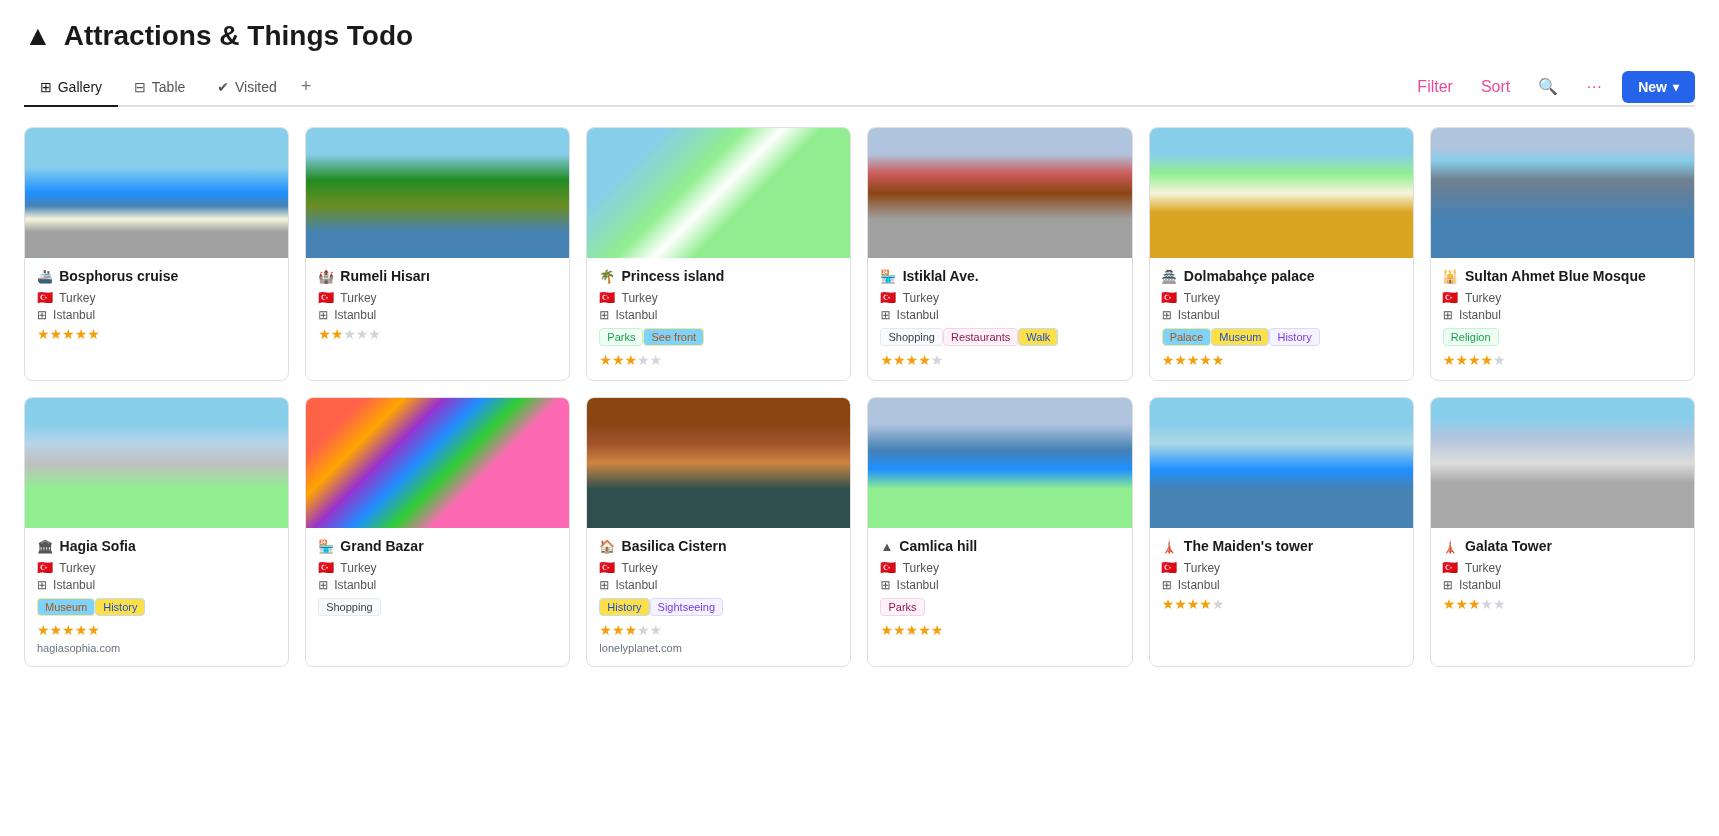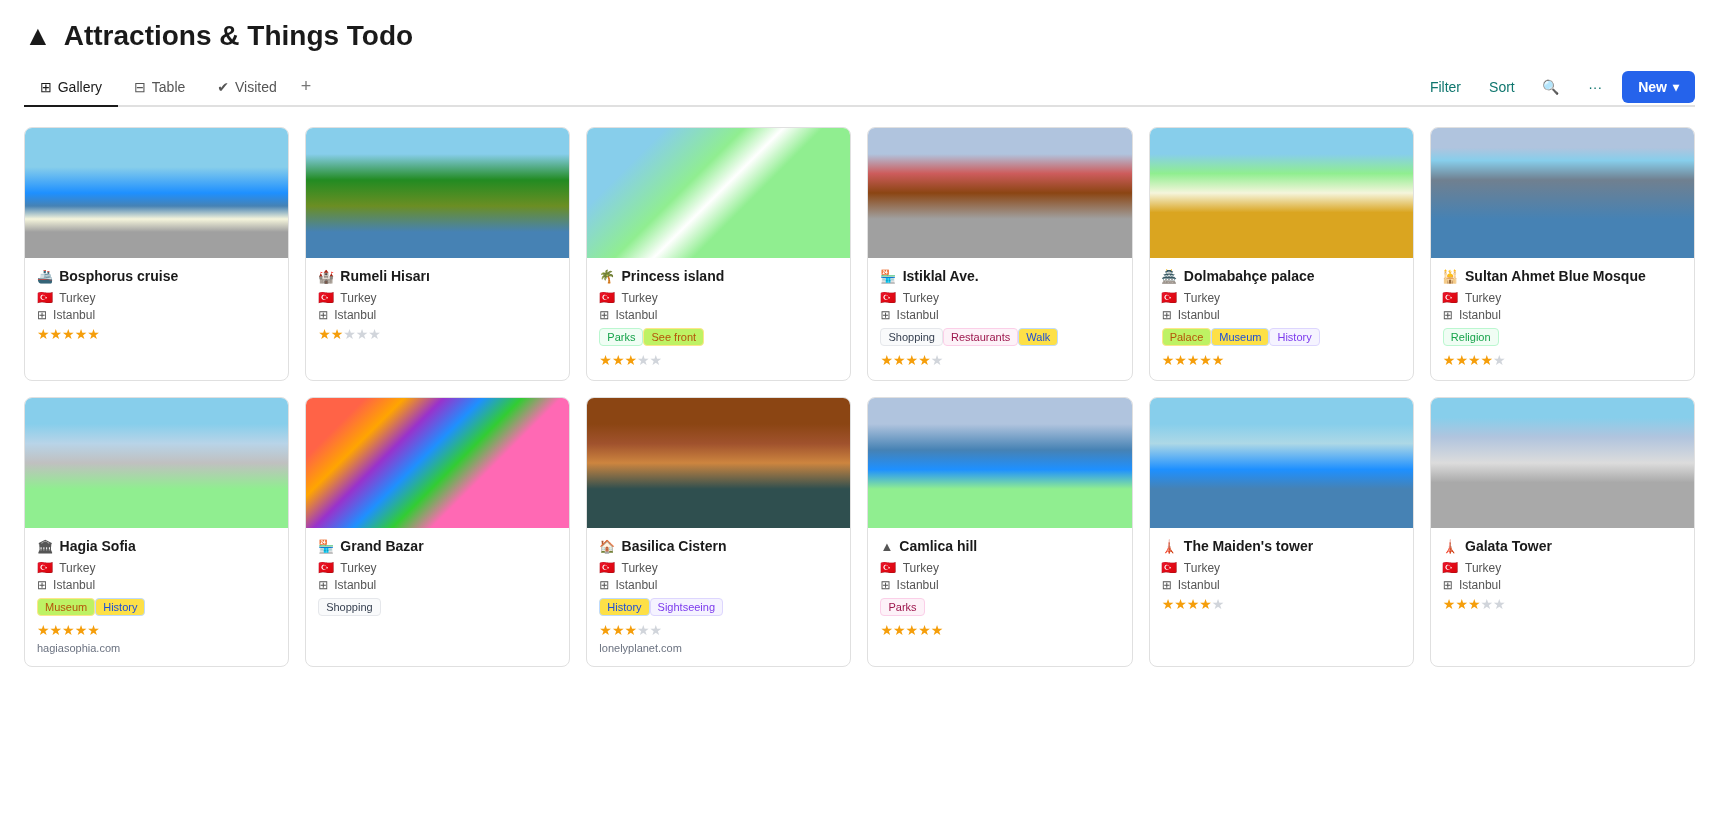--- a/index.html
+++ b/index.html
@@ -12,38 +12,38 @@
     .mountain-icon { font-size: 28px; }
     
     .toolbar { display: flex; align-items: center; border-bottom: 2px solid #e0e0e0; padding-bottom: 0; margin-bottom: 20px; }
     .tabs { display: flex; align-items: center; gap: 0; flex: 1; }
     .tab { display: flex; align-items: center; gap: 6px; padding: 10px 16px; cursor: pointer; font-size: 14px; color: #555; border-bottom: 2px solid transparent; margin-bottom: -2px; }
     .tab.active { color: #1a1a1a; border-bottom: 2px solid #1a1a1a; font-weight: 500; }
     .tab-icon { font-size: 14px; }
     .add-tab { font-size: 18px; color: #777; cursor: pointer; padding: 8px; }
     
     .toolbar-actions { display: flex; align-items: center; gap: 12px; margin-left: auto; }
-    .toolbar-btn { background: none; border: none; cursor: pointer; font-size: 14px; color: #0f766e; padding: 6px 8px; }
+    .toolbar-btn { background: none; border: none; cursor: pointer; font-size: 16px; color: #ec4899; padding: 6px 8px; }
     .new-btn { background: #2563eb; color: #fff; border: none; border-radius: 6px; padding: 8px 16px; font-size: 14px; font-weight: 600; cursor: pointer; display: flex; align-items: center; gap: 6px; justify-content: flex-end; }
     .new-btn-chevron { font-size: 12px; }
     
     .gallery-grid { display: grid; grid-template-columns: repeat(6, 1fr); gap: 16px; }
     
     .card { border: 1px solid #e0e0e0; border-radius: 8px; overflow: hidden; background: #fff; }
     .card-image-placeholder { width: 100%; height: 130px; background: linear-gradient(135deg, #b0c4de, #87ceeb); }
     .card-body { padding: 10px 12px 12px; }
     .card-title { font-size: 14px; font-weight: 600; color: #1a1a1a; margin-bottom: 6px; display: flex; align-items: flex-start; gap: 6px; }
     .card-title-icon { font-size: 13px; color: #555; flex-shrink: 0; margin-top: 1px; }
     .card-meta { display: flex; align-items: center; gap: 6px; font-size: 12px; color: #555; margin-bottom: 3px; }
     .flag { font-size: 13px; }
     .city-icon { font-size: 12px; color: #555; }
     .tags { display: flex; flex-wrap: wrap; margin: 6px 0; }
     .tag { font-size: 11px; padding: 2px 7px; border-radius: 4px; border: 1px solid; }
     .tag-green { background: #f0fdf4; color: #16a34a; border-color: #bbf7d0; }
-    .tag-yellow { background: #bef264; color: #b45309; border-color: #fde68a; }
+    .tag-yellow { background: #7dd3fc; color: #b45309; border-color: #fde68a; }
     .tag-pink { background: #fdf2f8; color: #9d174d; border-color: #fbcfe8; }
     .tag-blue { background: #fde047; color: #1d4ed8; border-color: #bfdbfe; }
     .tag-purple { background: #f5f3ff; color: #7c3aed; border-color: #ddd6fe; }
     .tag-gray { background: #f9fafb; color: #374151; border-color: #e5e7eb; }
     .stars { color: #f59e0b; font-size: 14px; margin-top: 4px; }
     .star-empty { color: #d1d5db; }
     .card-link { font-size: 11px; color: #6b7280; margin-top: 4px; }
     
     
     .img-bosphorus { background: linear-gradient(180deg, #87ceeb 30%, #1e90ff 50%, #4682b4 60%, #f5f5dc 70%, #a0a0a0 80%); }

